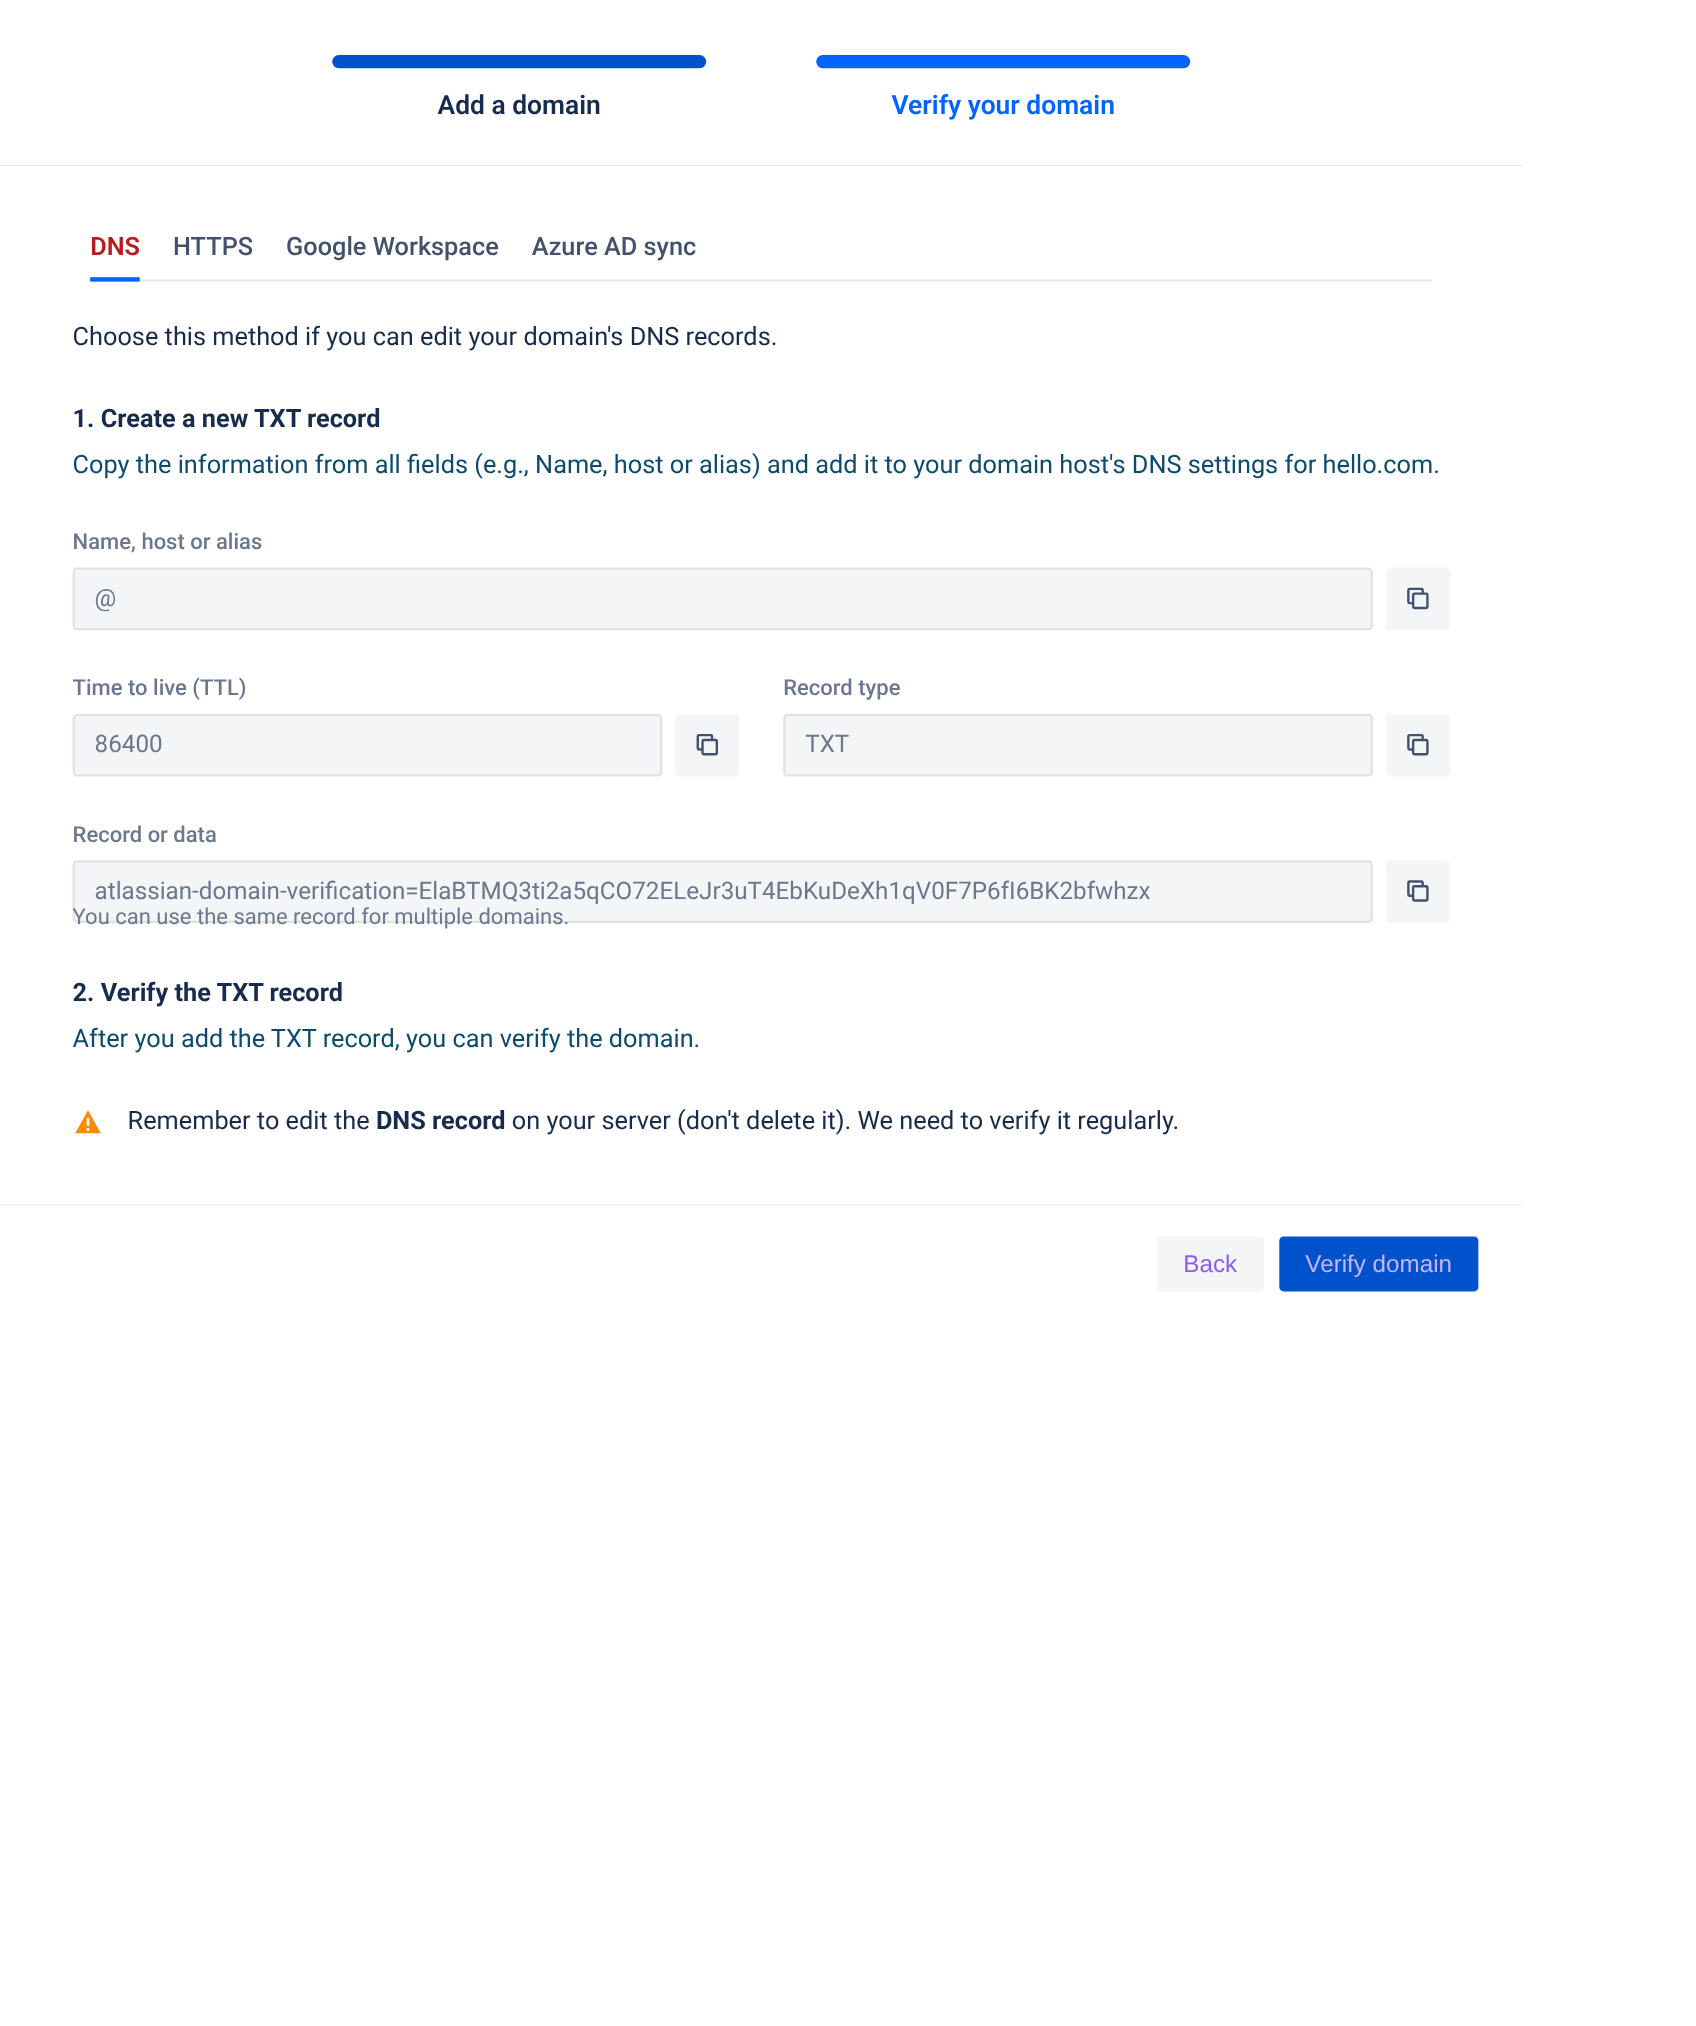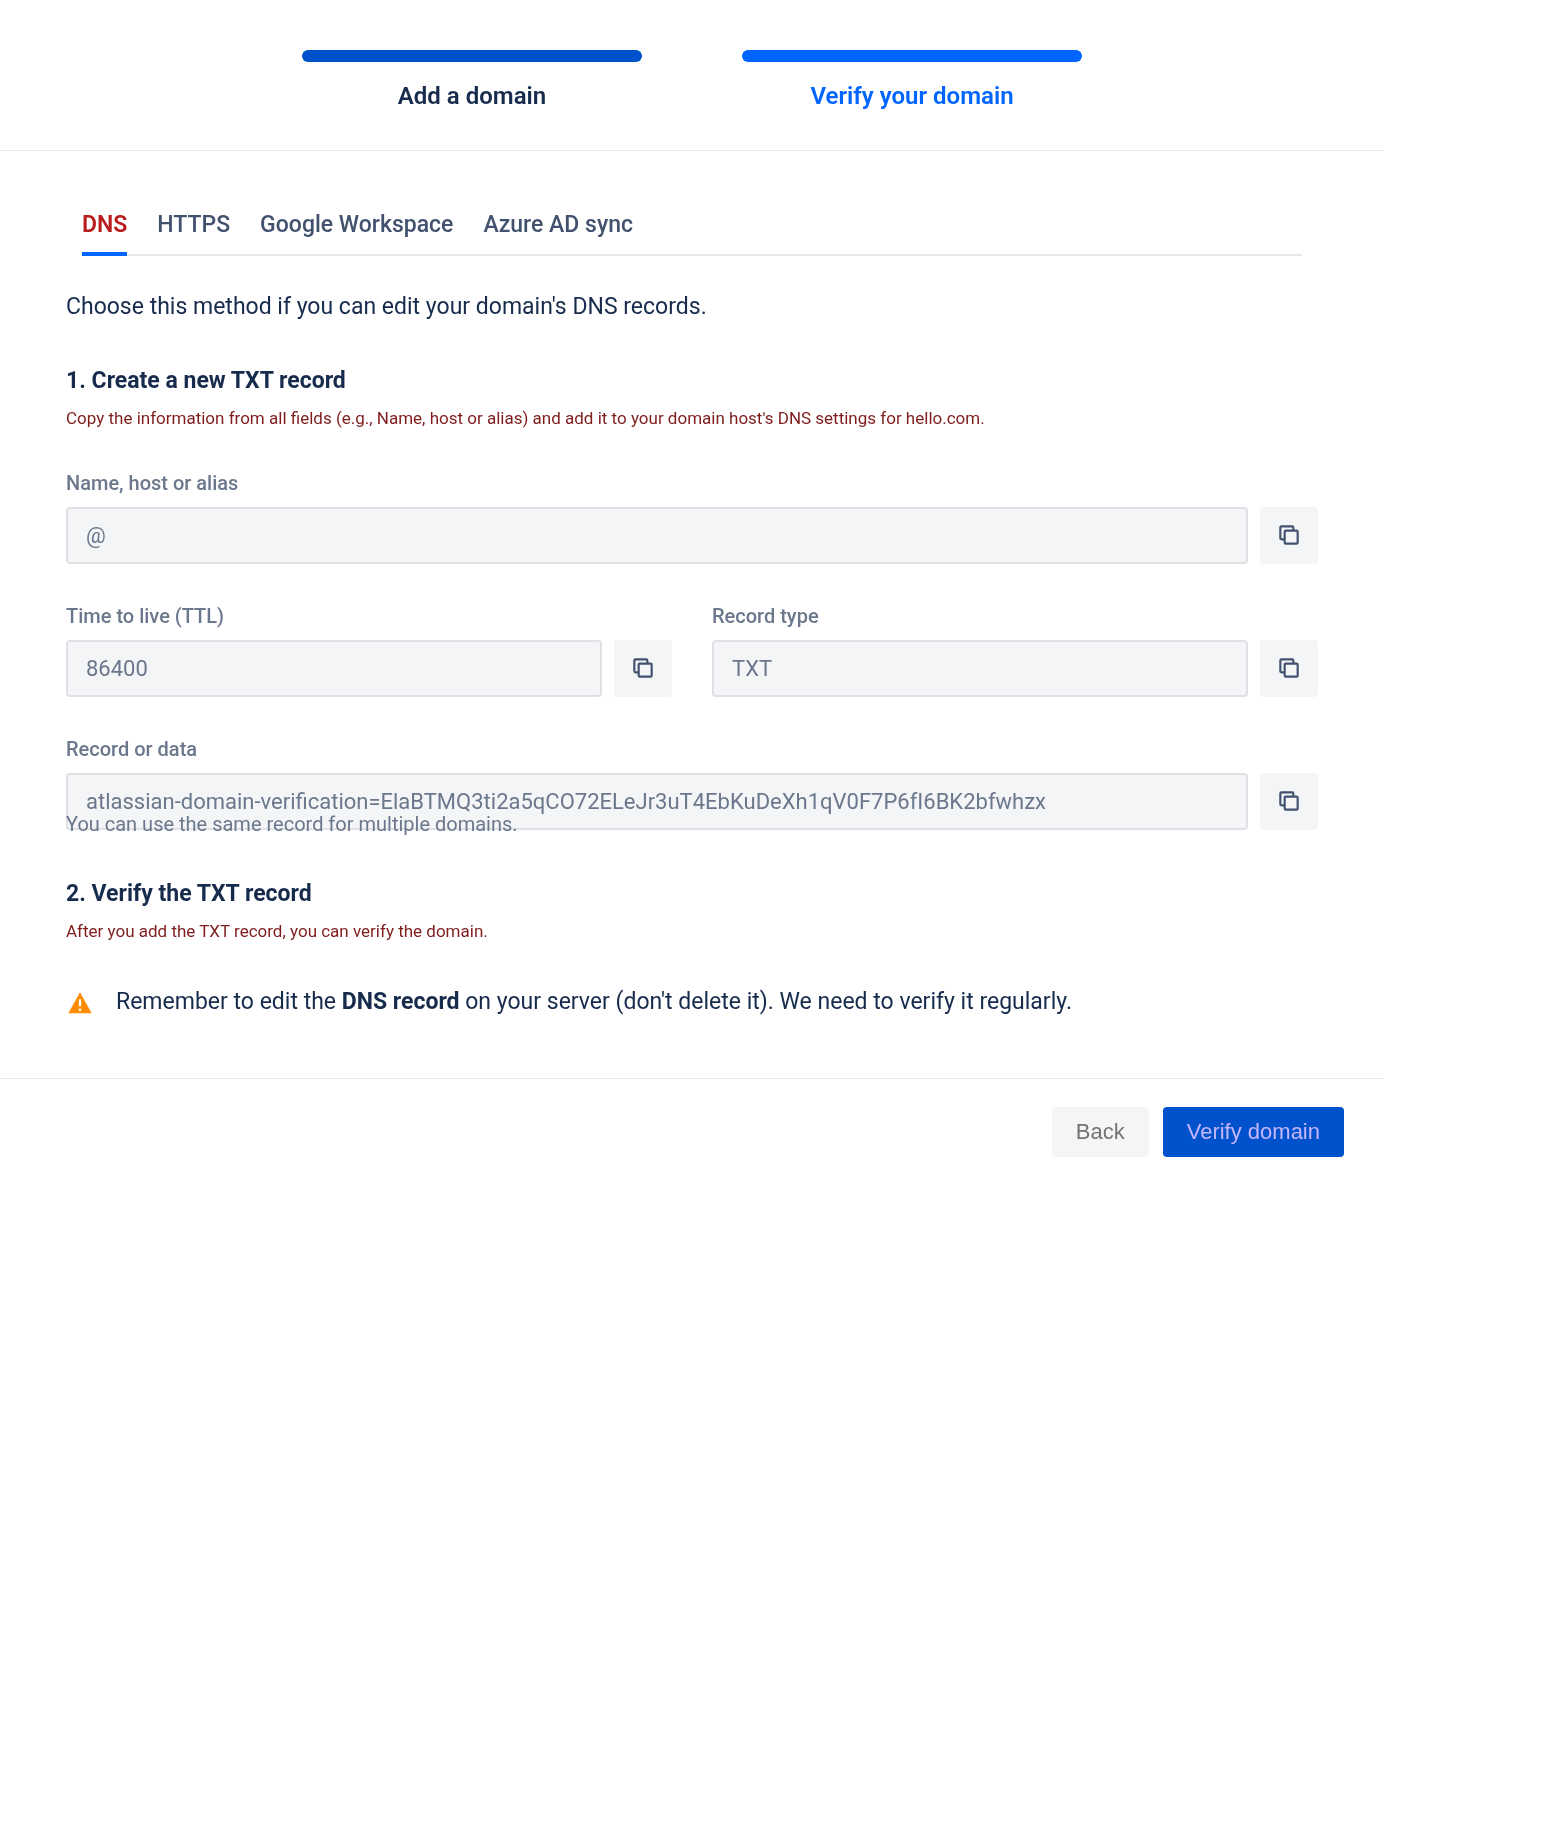--- a/index.html
+++ b/index.html
@@ -85,22 +85,22 @@
     line-height: 1.45;
     margin-bottom: 44px;
   }
   h2.step-head {
     font-size: 23px;
     font-weight: 700;
     color: #172B4D;
     margin-bottom: 12px;
   }
   .step-body {
-    font-size: 17px;
-    color: #7f1d1d;
+    font-size: 23px;
+    color: #0c4a6e;
     line-height: 1.45;
     margin-bottom: 40px;
   }
 
   .field-label {
     font-size: 20px;
     font-weight: 500;
     color: #6B778C;
     margin-bottom: 12px;
   }
@@ -167,21 +167,21 @@
   .btn {
     font-size: 22px;
     font-weight: 500;
     padding: 12px 24px;
     border-radius: 4px;
     border: none;
     cursor: pointer;
   }
   .btn.secondary {
     background: #F4F5F7;
-    color: #737373;
+    color: #8b5cf6;
   }
   .btn.primary {
     background: #0052CC;
     color: #c4b5fd;
   }
 
   svg.copy-icon { width: 26px; height: 26px; }
   svg.warn-icon { width: 28px; height: 28px; flex-shrink: 0; margin-top: 2px; }
 </style>
 </head>

